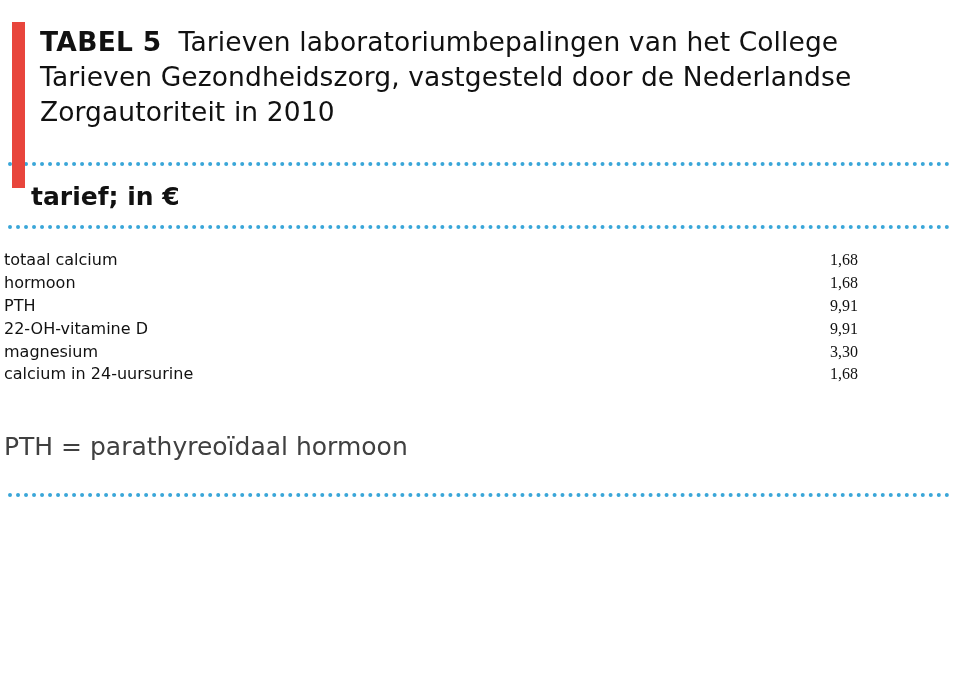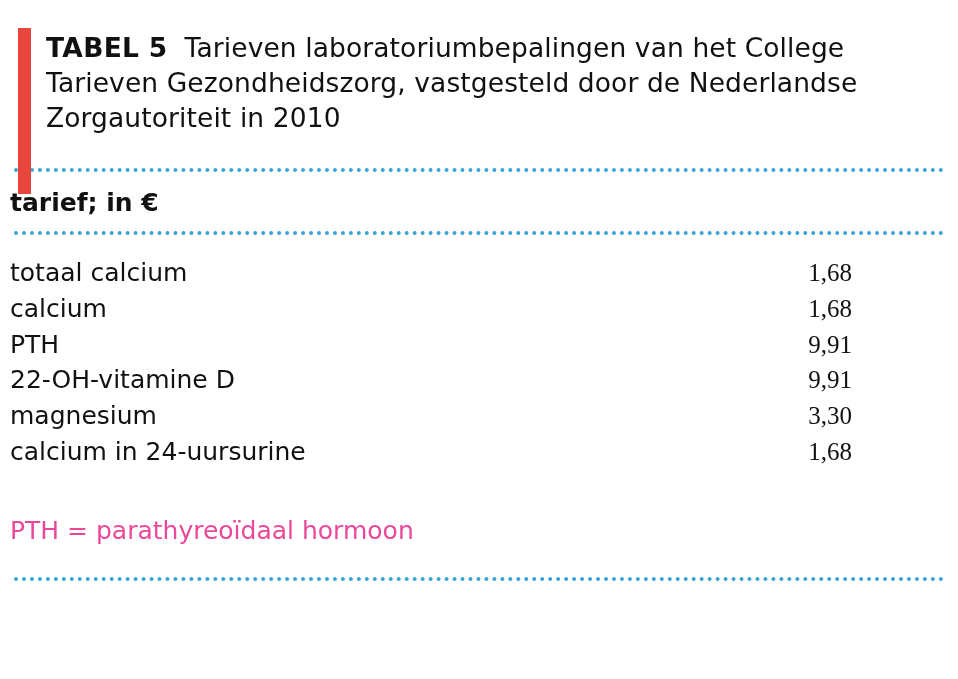--- a/index.html
+++ b/index.html
@@ -13,21 +13,21 @@
     font-family: "DejaVu Sans", sans-serif;
     color: #111111;
     overflow: hidden;
   }
 
   .table-figure {
     position: relative;
     width: 958px;
     height: 679px;
     box-sizing: border-box;
-    padding: 8px;
+    padding: 2px;
   }
 
   
   .title-block {
     position: relative;
     padding: 22px 10px 10px 38px;
     min-height: 150px;
     box-sizing: border-box;
   }
   .title-rule {
@@ -62,48 +62,48 @@
   
   .header-row {
     display: flex;
     justify-content: space-between;
     align-items: baseline;
     padding: 16px 6px 14px 2px;
     font-size: 25px;
     font-weight: bold;
     color: #111111;
   }
-  .header-col-right { text-align: right; }
+  .header-col-right { text-align: right; margin-left: 27px; }
 
   
   .rows {
     padding: 20px 6px 4px 2px;
   }
   .row {
     display: flex;
     justify-content: space-between;
     align-items: flex-start;
-    font-size: 25px;
+    font-size: 16px;
     line-height: 1.43;
     color: #111111;
   }
   .row .label { white-space: nowrap; }
   .row .value {
     text-align: right;
     min-width: 90px;
     padding-right: 92px;
     box-sizing: content-box;
     font-family: Liberation Serif, serif;
   }
 
   
   .footnote {
     padding: 42px 6px 16px 2px;
     font-size: 25px;
-    color: #ec4899;
+    color: #404040;
   }
   .dotted.bottom { margin-top: 16px; }
 </style>
 </head>
 <body>
 
 <div class="table-figure">
 
   <div class="title-block">
     <div class="title-rule"></div>
@@ -121,21 +121,21 @@
   <div class="dotted"></div>
 
   <div class="rows">
 
     <div class="row">
       <div class="label">totaal calcium</div>
       <div class="value">1,68</div>
     </div>
 
     <div class="row">
-      <div class="label">calcium</div>
+      <div class="label">hormoon</div>
       <div class="value">1,68</div>
     </div>
 
     <div class="row">
       <div class="label">PTH</div>
       <div class="value">9,91</div>
     </div>
 
     <div class="row">
       <div class="label">22-OH-vitamine D</div>

